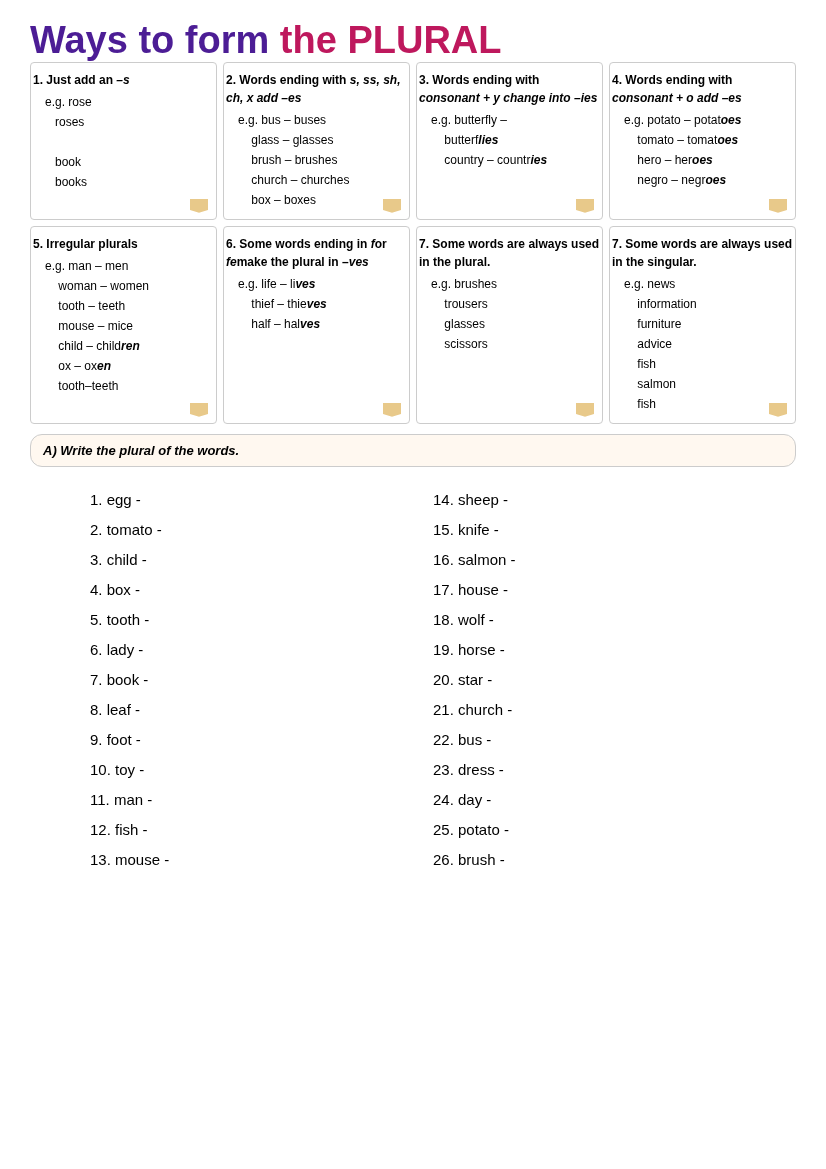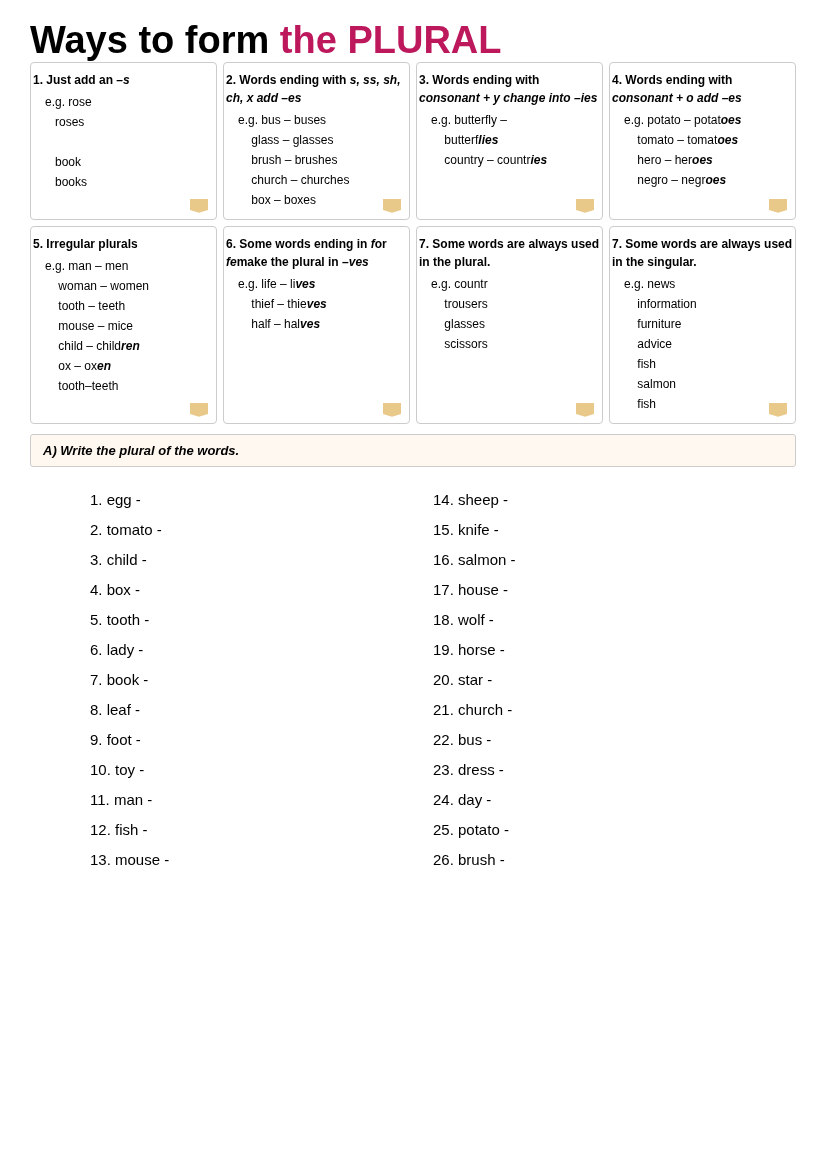--- a/index.html
+++ b/index.html
@@ -10,21 +10,21 @@
       min-height: 1169px;
       padding: 20px 30px;
     }
     .page-title {
       font-size: 38px;
       font-weight: bold;
       margin-bottom: 16px;
       line-height: 1.1;
     }
     .title-part1 {
-      color: #000000;
+      color: #4c1d95;
     }
     .title-part2 {
       color: #be185d;
     }
     .rules-grid {
       display: grid;
       grid-template-columns: repeat(4, 1fr);
       gap: 6px;
       margin-bottom: 10px;
     }
@@ -55,21 +55,21 @@
     }
     .rule-card .highlight {
       font-weight: bold;
       font-style: italic;
     }
     .rule-card p {
       margin: 2px 12px;
     }
     .exercise-section {
       border: 1.5px solid #ccc;
-      border-radius: 3px;
+      border-radius: 12px;
       padding: 8px 12px;
       margin-bottom: 18px;
       font-size: 13px;
       background: #fff8f0;
     }
     .exercise-section .exercise-title {
       font-weight: bold;
       font-style: italic;
     }
     .words-section {
@@ -141,21 +141,21 @@
 
   <div class="rule-card">
     <div class="rule-title">6. Some words ending in <span class="highlight">f</span>or <span class="highlight">fe</span>make the plural in –<span class="highlight">ves</span></div>
     <p>e.g. life – li<span class="highlight">ves</span></p>
     <p>&nbsp;&nbsp;&nbsp;&nbsp;thief – thie<span class="highlight">ves</span></p>
     <p>&nbsp;&nbsp;&nbsp;&nbsp;half – hal<span class="highlight">ves</span></p>
   </div>
 
   <div class="rule-card">
     <div class="rule-title">7. Some words are always used in the plural.</div>
-    <p>e.g. countr</p>
+    <p>e.g. brushes</p>
     <p>&nbsp;&nbsp;&nbsp;&nbsp;trousers</p>
     <p>&nbsp;&nbsp;&nbsp;&nbsp;glasses</p>
     <p>&nbsp;&nbsp;&nbsp;&nbsp;scissors</p>
   </div>
 
   <div class="rule-card">
     <div class="rule-title">7. Some words are always used in the singular.</div>
     <p>e.g. news</p>
     <p>&nbsp;&nbsp;&nbsp;&nbsp;information</p>
     <p>&nbsp;&nbsp;&nbsp;&nbsp;furniture</p>

